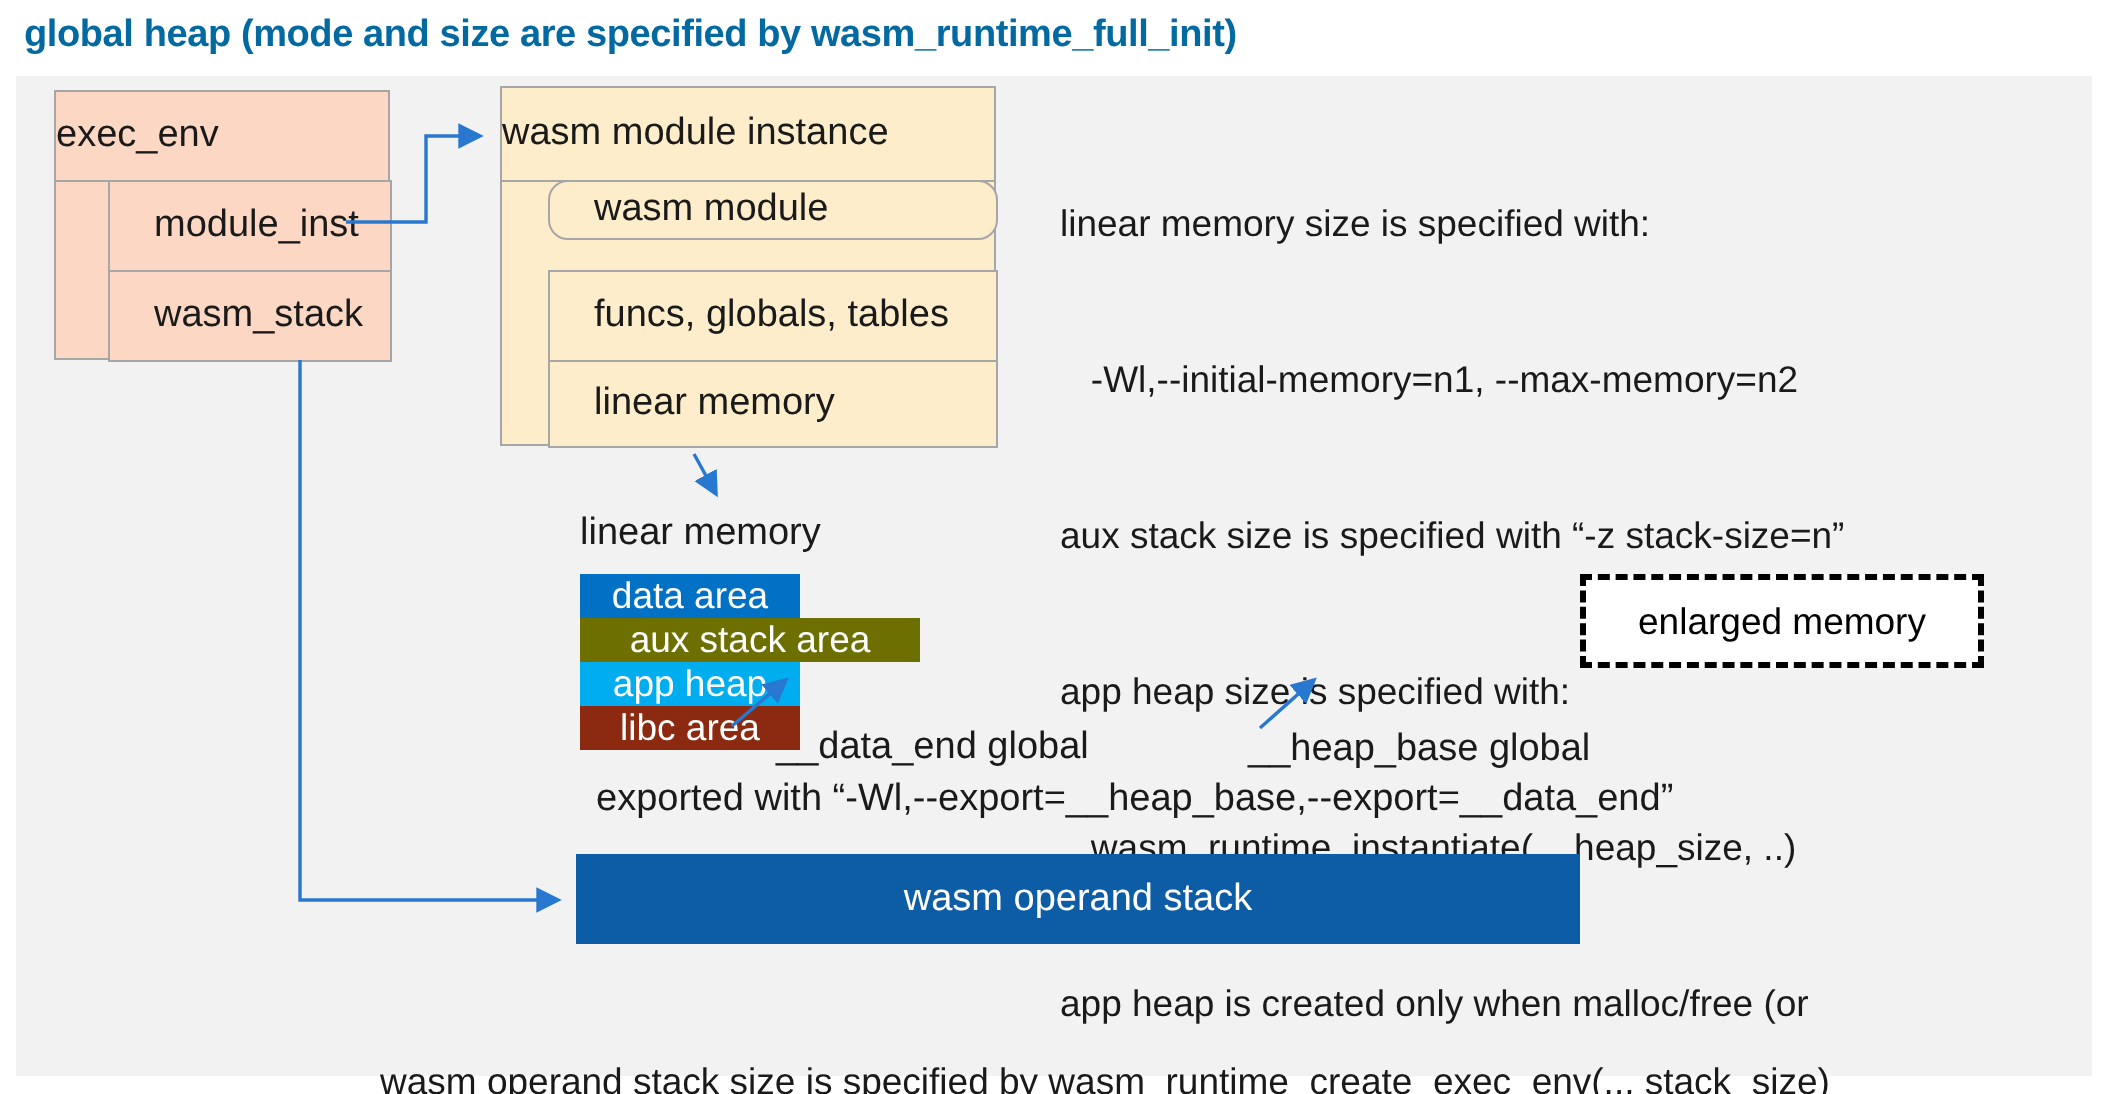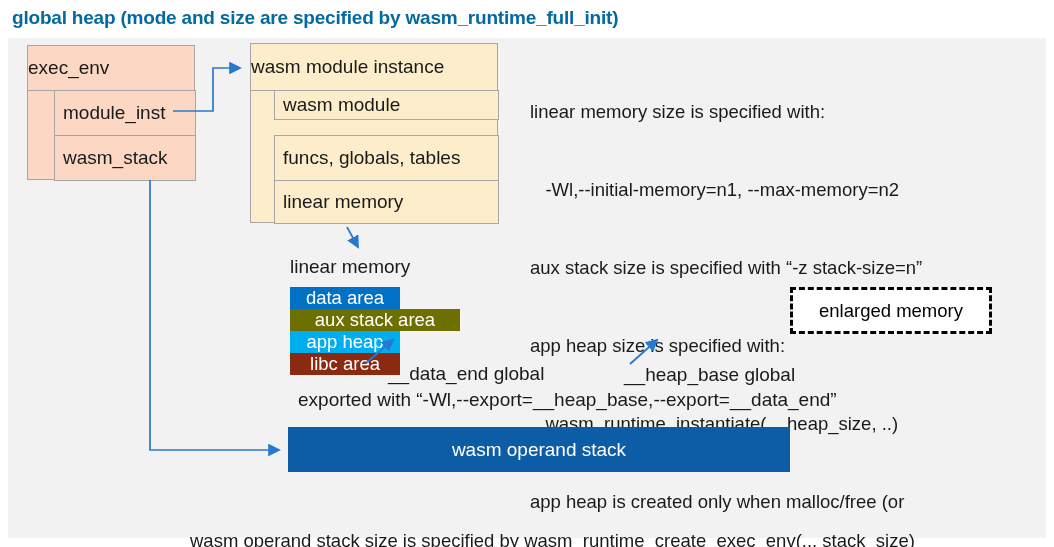--- a/index.html
+++ b/index.html
@@ -10,29 +10,29 @@
   .abs{position:absolute;}
   #panel{left:8px;top:38px;width:1038px;height:500px;background:#f2f2f2;}
   #title{left:12px;top:7px;font-size:19px;font-weight:600;letter-spacing:-0.2px;color:#0369a1;}
 
   
   .struct{border:1px solid #a6a6a6;box-sizing:border-box;}
   .struct .hdr{position:absolute;left:0;top:0;right:0;box-sizing:border-box;
     border-bottom:1px solid #a6a6a6;display:flex;align-items:center;
     font-size:19px;}
   .struct .row{position:absolute;box-sizing:border-box;border:1px solid #a6a6a6;
-    display:flex;align-items:center;padding-left:8px;font-size:19px;}
+    display:flex;align-items:center;padding-left:22px;font-size:19px;}
   #exec-env{left:27px;top:45px;width:168px;height:135px;background:#fcd8c4;}
   #exec-env .hdr{height:45px;}
   #exec-env .row{left:26px;width:142px;height:46px;background:#fcd8c4;}
   #exec-row1{top:44px;} #exec-row2{top:89px;}
   #instance{left:250px;top:43px;width:248px;height:180px;background:#fdedca;}
   #instance .hdr{height:47px;}
   #instance .row{left:23px;width:225px;background:#fdedca;}
-  #inst-row1{top:46px;height:30px;} #inst-row2{top:91px;height:46px;} #inst-row3{top:136px;height:44px;}
+  #inst-row1{top:46px;height:30px;border-radius:10px;} #inst-row2{top:91px;height:46px;} #inst-row3{top:136px;height:44px;}
 
   
   .note{font-size:18.5px;line-height:26px;white-space:pre-wrap;}
   #notes-top{left:530px;top:47px;}
   #notes-bottom{left:190px;top:478px;line-height:25px;}
 
   
   #lm-label{left:290px;top:256px;font-size:19px;}
   #lm-bar{left:290px;top:287px;height:31px;display:flex;flex-direction:column;}
   .seg{height:47px;display:flex;align-items:center;justify-content:center;

